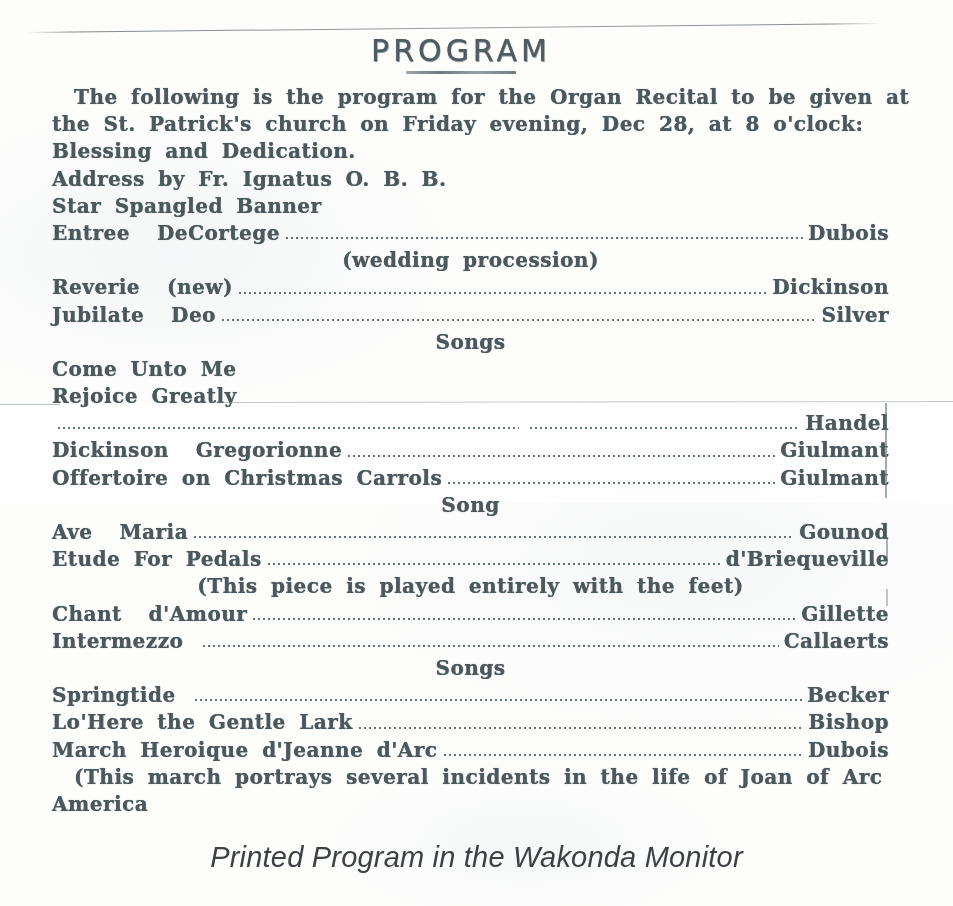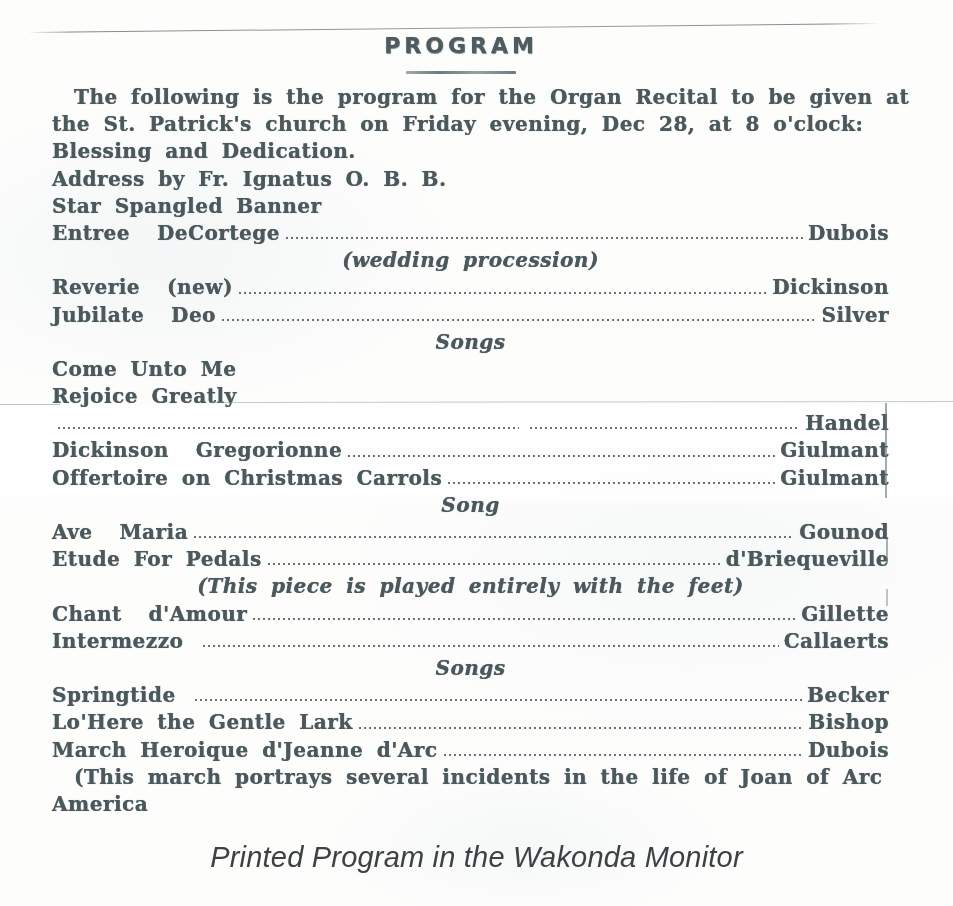--- a/index.html
+++ b/index.html
@@ -23,33 +23,33 @@
   
   .np-text {
     font-weight:700; color:#4b595d;
     letter-spacing:0.5px; word-spacing:6px;
     text-shadow:0 0 0.7px rgba(75,89,93,0.8), 0.4px 0.4px 0.5px rgba(75,89,93,0.35);
     white-space:pre;
   }
 
   .masthead { position:absolute; top:33px; left:0; width:922px; text-align:center; z-index:2; filter:blur(0.2px); }
   .masthead-title {
-    font-family:"DejaVu Sans", sans-serif; font-weight:700; font-size:22px;
+    font-family:"DejaVu Sans", sans-serif; font-weight:400; font-size:30px;
     letter-spacing:4px; color:#4e5c60;
     text-shadow:0.6px 0.6px 0.8px rgba(78,92,96,0.7), 0 0 1px rgba(78,92,96,0.5);
   }
   .masthead-rule { position:absolute; left:406px; top:71px; width:110px; height:3px;
     background:linear-gradient(90deg, rgba(85,100,104,0.55), rgba(85,100,104,0.85) 30%, rgba(85,100,104,0.6) 65%, rgba(85,100,104,0.85));
     border-radius:1px; z-index:2; }
 
   .program { position:absolute; top:84px; left:52px; width:837px;
     font-size:20px; line-height:27.2px; z-index:2; filter:blur(0.22px); }
   .line { height:27.2px; display:flex; overflow:visible;text-align:right; }
   .line > span { line-height:27.2px; }
-  .line.center { justify-content:center;font-style:italic; }
+  .line.center { justify-content:center; }
   .indent { padding-left:22px; }
   .leader {
     flex:1 1 auto; height:27.2px; margin:0 5px;
     background-image:radial-gradient(circle at 2px 2px, rgba(75,89,93,0.85) 1.05px, rgba(75,89,93,0) 1.5px);
     background-size:5px 5px; background-repeat:repeat-x;
     background-position:left bottom 6px;
   }
   .leader.lead-long { flex-grow:1.7; }
   .leader.lead-short { flex-grow:1; }
 

